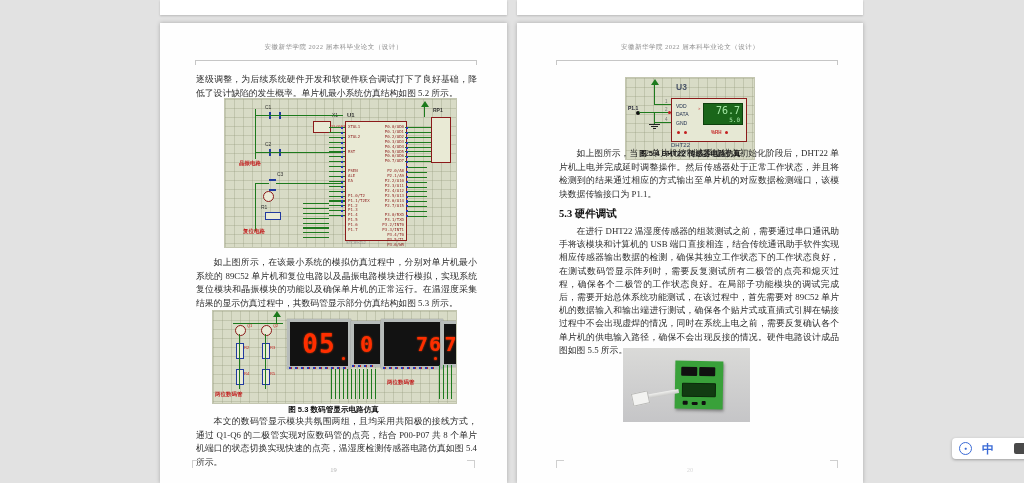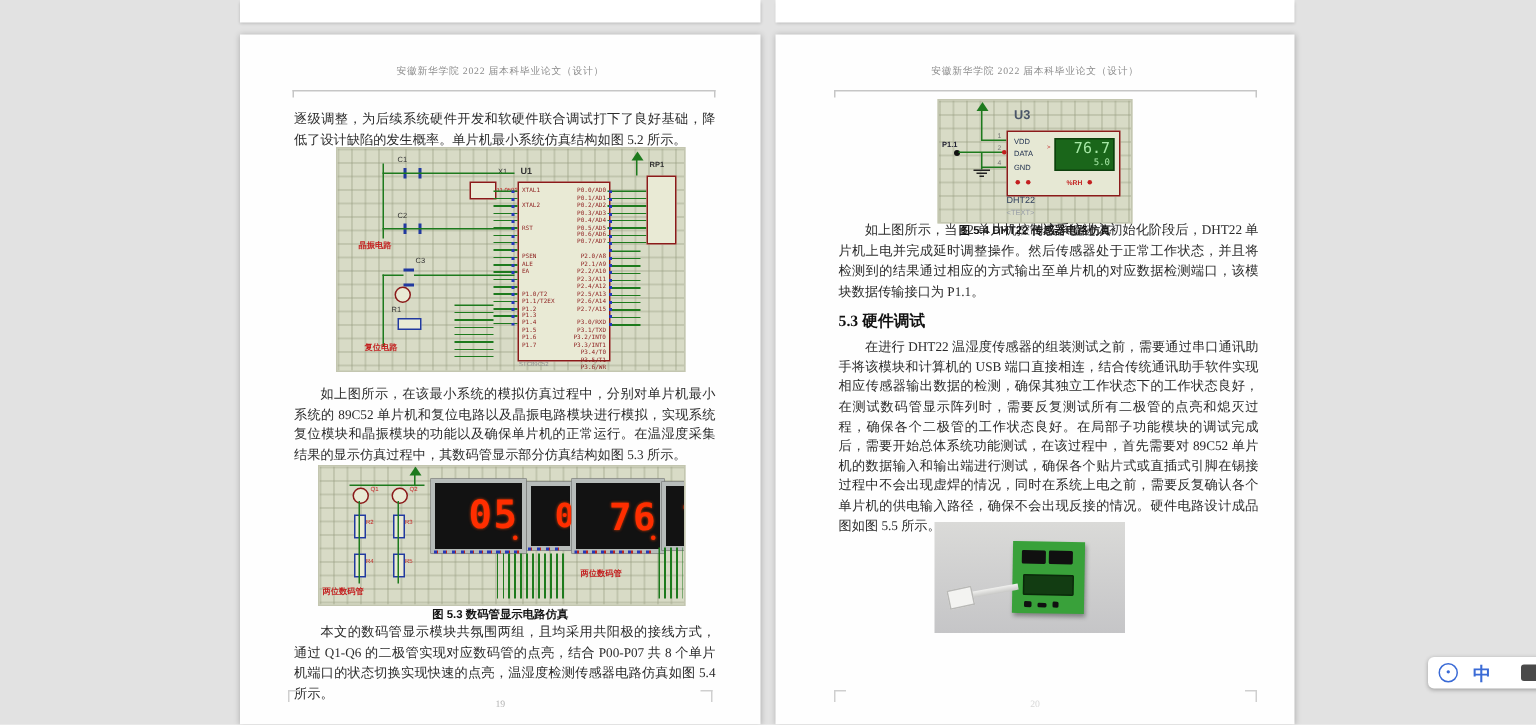--- a/index.html
+++ b/index.html
@@ -50,21 +50,21 @@
   .res{position:absolute;border:1px solid #21399f;background:#e9ead5;}
   .xtal{position:absolute;border:1px solid #8b1a1a;background:#e9ead5;}
   .tran{position:absolute;width:9px;height:9px;border:1px solid #8b1a1a;border-radius:50%;background:#e9ead5;}
   .pwr-arrow{position:absolute;width:0;height:0;border-left:4px solid transparent;
              border-right:4px solid transparent;border-bottom:6px solid #1d7a1d;}
 
   
   .seg{position:absolute;background:#121212;border:3px solid #b7bcba;box-shadow:0 0 1px #777;}
   .seg-t{width:100%;height:100%;display:flex;align-items:center;justify-content:center;
          font-family:"DejaVu Sans Mono",monospace;font-weight:bold;color:#ff2e00;
-         text-shadow:0 0 2px rgba(255,70,0,.85);letter-spacing:1px;padding-left:10px;}
+         text-shadow:0 0 2px rgba(255,70,0,.85);letter-spacing:1px;}
   .dp{position:absolute;width:3px;height:3px;background:#ff2e00;border-radius:50%;box-shadow:0 0 2px #ff4400;}
 
   
   .lcd{position:absolute;background:#1a661a;border:1px solid #0d400d;color:#a6e8a6;
        font-family:"DejaVu Sans Mono",monospace;text-align:right;padding:1px 2px;box-sizing:border-box;}
   .reddot{position:absolute;width:3px;height:3px;border-radius:50%;background:#c31f1f;}
 
   
   .photo{position:absolute;background:linear-gradient(180deg,#dadad8,#c5c5c7);overflow:hidden;}
   .pcb{position:absolute;background:#39a13a;box-shadow:1px 2px 3px rgba(0,0,0,.35);transform:rotate(1deg);}
@@ -212,21 +212,21 @@
       </div>
       <div class="dp" style="left:129px;top:46px;"></div>
       <div class="seg" style="left:138px;top:10px;width:26px;height:40px;">
         <div class="seg-t" style="font-size:22px;">0</div>
       </div>
       <div class="dotrow" style="left:76px;top:56px;width:58px;"></div>
       <div class="dotrow" style="left:139px;top:54px;width:24px;"></div>
       <div class="vstripes" style="left:118px;top:58px;width:46px;height:30px;"></div>
 
       <div class="seg" style="left:168px;top:8px;width:56px;height:44px;">
-        <div class="seg-t" style="font-size:25px;">76</div>
+        <div class="seg-t" style="font-size:20px;margin-left:17px;">76</div>
       </div>
       <div class="dp" style="left:221px;top:46px;"></div>
       <div class="seg" style="left:228px;top:10px;width:14px;height:40px;">
         <div class="seg-t" style="font-size:20px;">7</div>
       </div>
       <div class="dotrow" style="left:170px;top:56px;width:52px;"></div>
       <div class="rlabel" style="left:174px;top:68px;">两位数码管</div>
       <div class="vstripes" style="left:226px;top:54px;width:16px;height:34px;"></div>
     </div>
     <div class="fig-caption" style="top:382px;">图 5.3 数码管显示电路仿真</div>
@@ -235,21 +235,21 @@
 
     <div class="mark bl" style="left:32px;top:437px;"></div>
     <div class="mark br" style="right:32px;top:437px;"></div>
     <div class="pgnum">19</div>
   </div>
 
   <div class="page" style="left:517px;width:346px;">
     <div class="hdr-text">安徽新华学院 2022 届本科毕业论文（设计）</div>
     <div class="hdr-line" style="left:39px;width:282px;"></div>
 
-    <div class="proteus" style="left:108px;top:43px;width:128px;height:81px;">
+    <div class="proteus" style="left:108px;top:54px;width:128px;height:81px;">
       <div class="pwr-arrow" style="left:25px;top:1px;"></div>
       <div class="wire" style="left:28px;top:7px;width:1px;height:20px;"></div>
       <div class="wire" style="left:28px;top:26px;width:17px;height:1px;"></div>
       <div class="slabel" style="left:2px;top:27px;font-weight:bold;color:#223;">P1.1</div>
       <div style="position:absolute;left:10px;top:32.5px;width:4px;height:4px;border-radius:50%;background:#111;"></div>
       <div class="wire" style="left:13px;top:34px;width:32px;height:1px;"></div>
       <div class="wire" style="left:28px;top:35px;width:1px;height:11px;"></div>
       <div class="wire" style="left:28px;top:44px;width:17px;height:1px;"></div>
       <div class="wire" style="left:23px;top:46px;width:11px;height:1px;background:#222;"></div>
       <div class="wire" style="left:25px;top:48px;width:7px;height:1px;background:#222;"></div>

